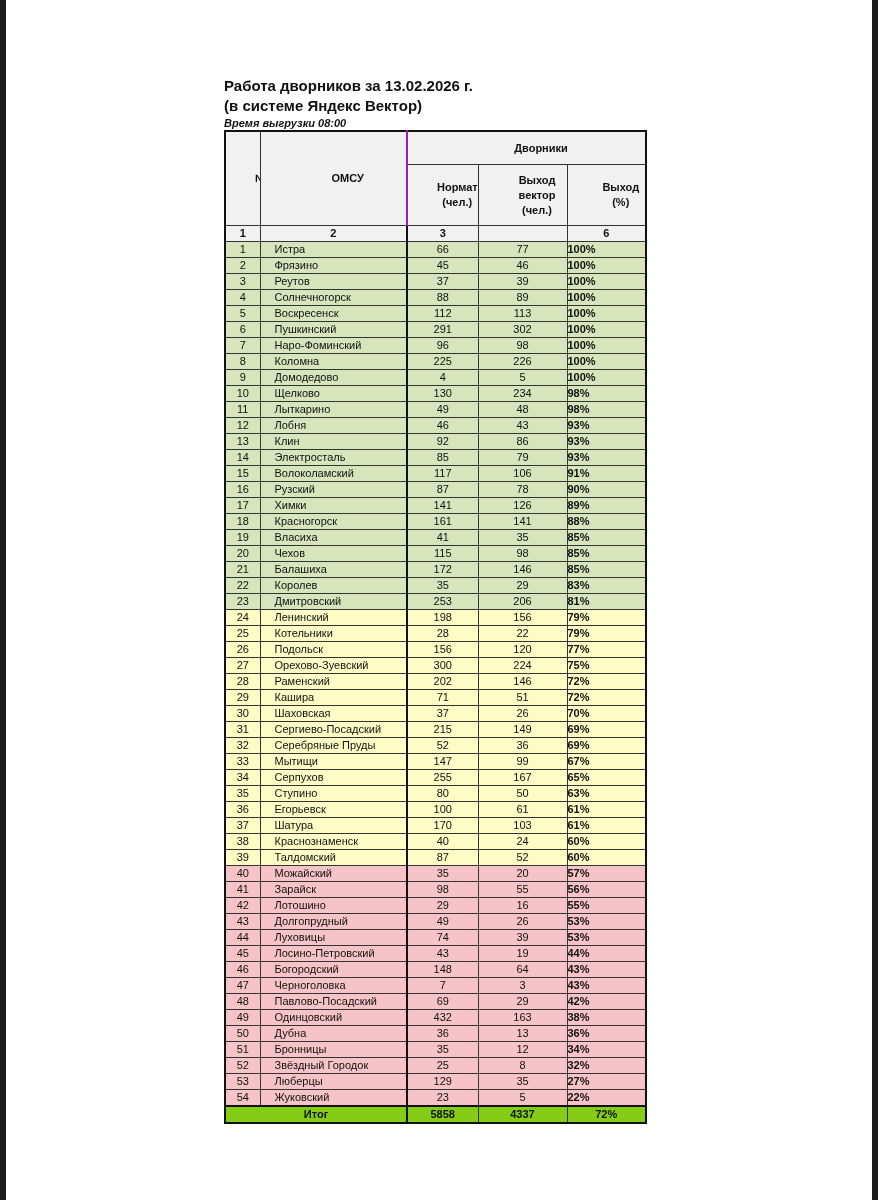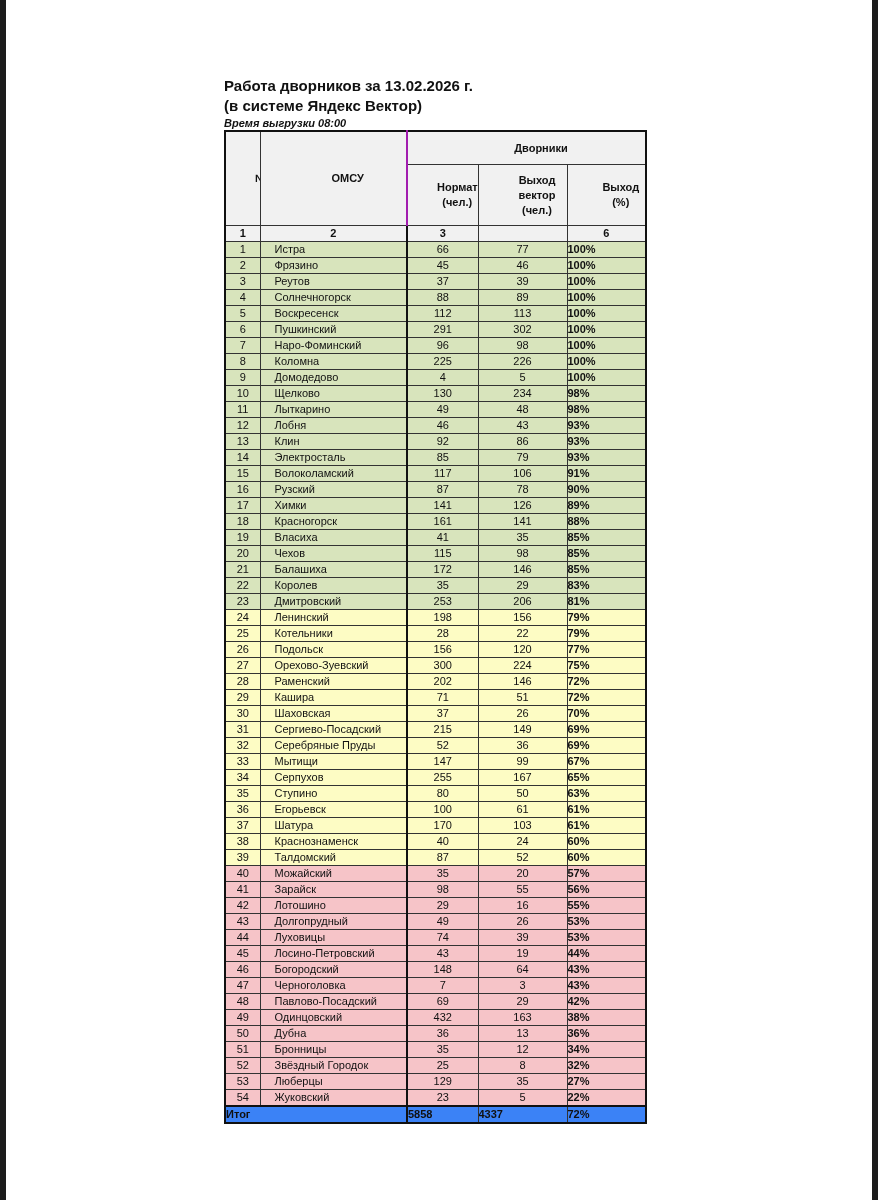--- a/index.html
+++ b/index.html
@@ -25,21 +25,21 @@
   tr.h1 th { height: 32px; }
   tr.h2 th { height: 60px; line-height: 15px; white-space: normal; }
   tr.colnums td { background: #f1f1f1; font-weight: bold; text-align: center; border-bottom: 1px solid #333; }
   td.num { text-align: center; }
   td.name { text-align: left; padding-left: 14px; border-right: 2px solid #111; }
   td.val { text-align: center; }
   td.pct { text-align: left; font-weight: bold; }
   tr.green td { background: #d8e4bc; }
   tr.yellow td { background: #fdfcc4; }
   tr.red td { background: #f6c4c8; }
-  tr.total td { background: #3b82f6; font-weight: bold; border-top: 2px solid #111; height: 15px; }
+  tr.total td { background: #84cc16; font-weight: bold; text-align: center; border-top: 2px solid #111; height: 15px; }
   tr.total td.total-label { border-right: 2px solid #111; }
   .v-sep { border-right: 2px solid #111; }
 </style>
 </head>
 <body>
 
 <div class="edge-left"></div>
 <div class="edge-right"></div>
 
 <div class="title title1">Работа дворников за 13.02.2026 г.</div>

